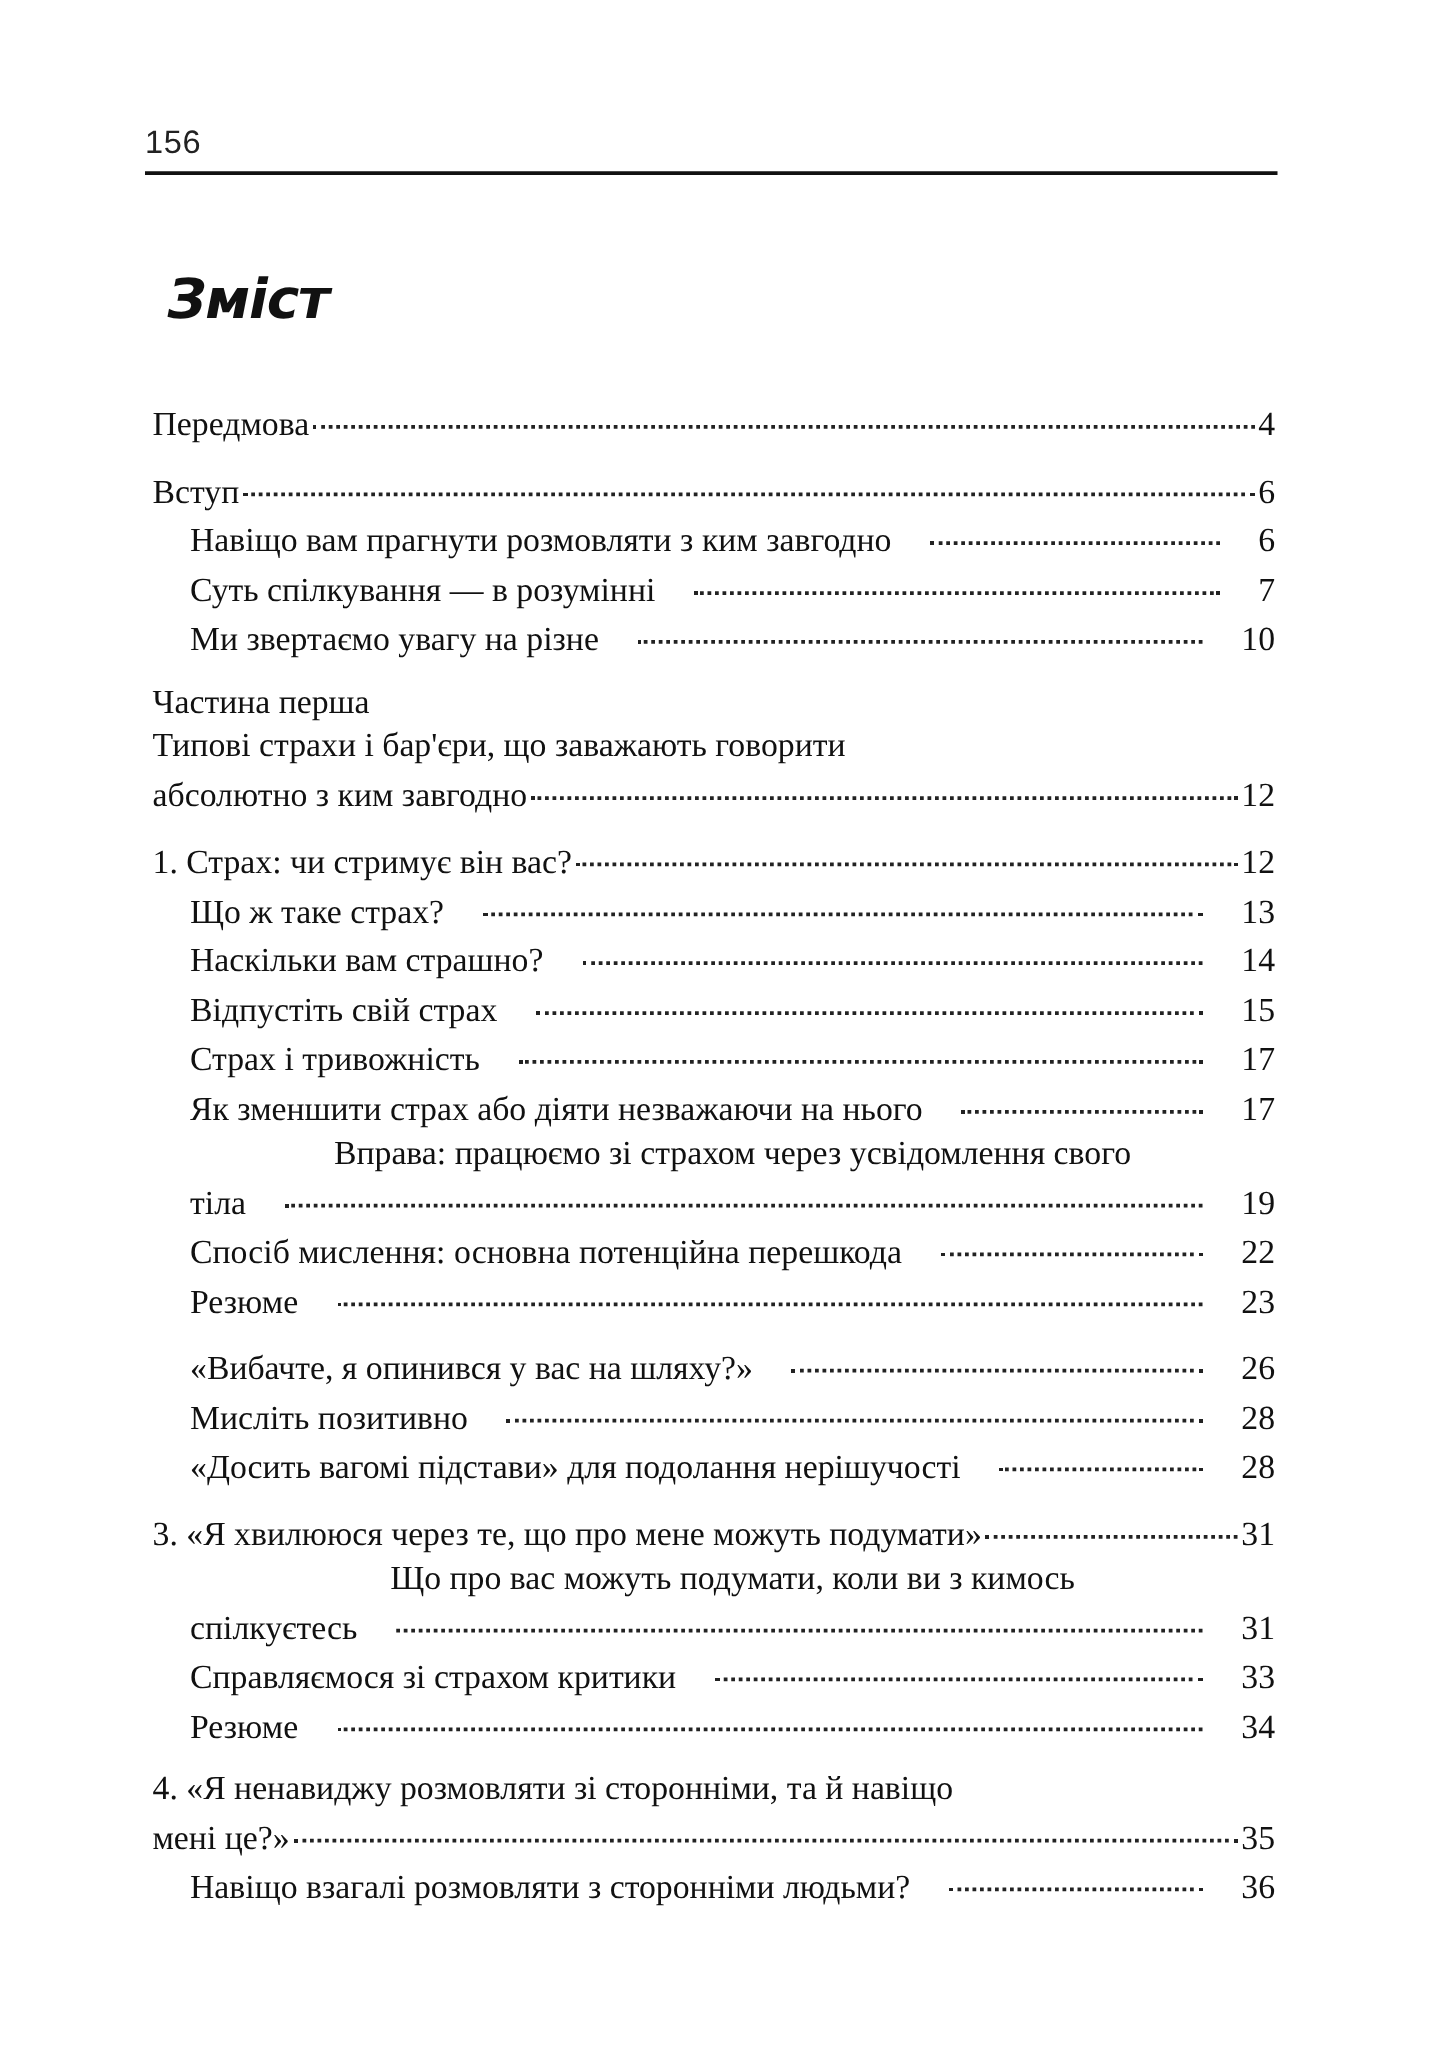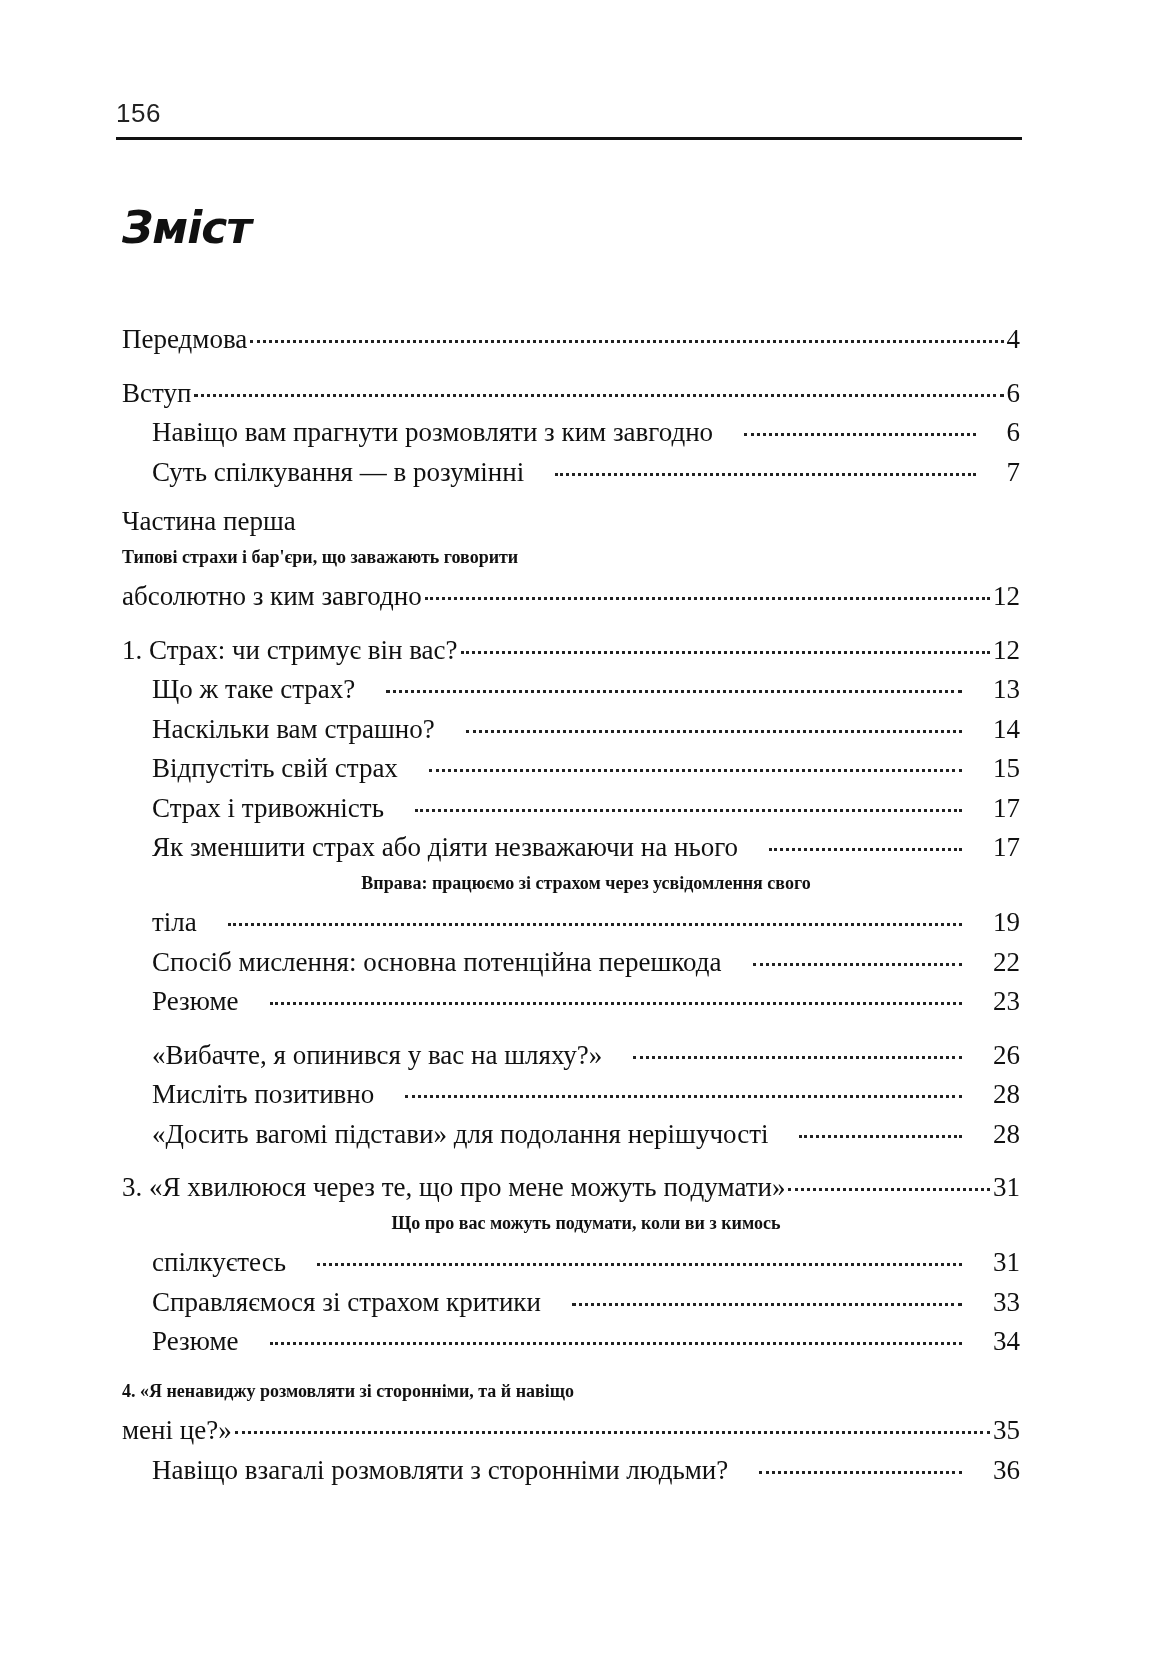--- a/index.html
+++ b/index.html
@@ -10,38 +10,38 @@
   .page-number {
     position: absolute; left: 116px; top: 98px;
     font-family: "Liberation Sans", "DejaVu Sans", sans-serif;
     font-size: 26px; color: #222; letter-spacing: 0.5px;
   }
   .header-rule {
     position: absolute; left: 116px; top: 137px; width: 906px; height: 3px;
     background: #111;
   }
   .title {
-    position: absolute; left: 118px; top: 198px; margin: 4px;
+    position: absolute; left: 118px; top: 198px; margin: 16px;
     font-family: "DejaVu Sans", "Liberation Sans", sans-serif;
     font-style: italic; font-weight: bold; font-size: 44px; color: #111;
     letter-spacing: -1px;
   }
   .toc { position: absolute; left: 122px; top: 318px; width: 898px; }
   .row {
     display: flex; align-items: baseline; font-size: 27px; line-height: 35.5px;
     white-space: nowrap;
   }
   .row.sub { padding-left: 30px; gap: 28px; }
   .row .text { flex: 0 0 auto; }
   .row .leader {
     flex: 1 1 auto; margin: 0 3px; overflow: hidden; height: 1em;
     border-bottom: 3px dotted #222; transform: translateY(-5px);
   }
   .row .page { flex: 0 0 auto; text-align: right; }
-  .plain { font-size: 18px; line-height: 35.5px; white-space: nowrap; font-weight: bold; }
+  .plain { font-size: 27px; line-height: 35.5px; white-space: nowrap; }
   .plain.sub { padding-left: 30px; text-align: center; }
   .part-heading { font-weight: normal; font-size: 27px; line-height: 35.5px; }
   .gap { height: 14px; }
 </style>
 </head>
 <body>
 
 <div class="page-number">156</div>
 <div class="header-rule"></div>
 <h1 class="title">Зміст</h1>
@@ -63,20 +63,25 @@
   </div>
   <div class="row sub">
     <span class="text">Навіщо вам прагнути розмовляти з ким завгодно</span>
     <span class="leader"></span>
     <span class="page">6</span>
   </div>
   <div class="row sub">
     <span class="text">Суть спілкування — в розумінні</span>
     <span class="leader"></span>
     <span class="page">7</span>
+  </div>
+  <div class="row sub">
+    <span class="text">Ми звертаємо увагу на різне</span>
+    <span class="leader"></span>
+    <span class="page">10</span>
   </div>
 
   <div class="gap"></div>
 
   <div class="part-heading">Частина перша</div>
   <div class="plain">Типові страхи і бар'єри, що заважають говорити</div>
   <div class="row">
     <span class="text">абсолютно з ким завгодно</span>
     <span class="leader"></span>
     <span class="page">12</span>

